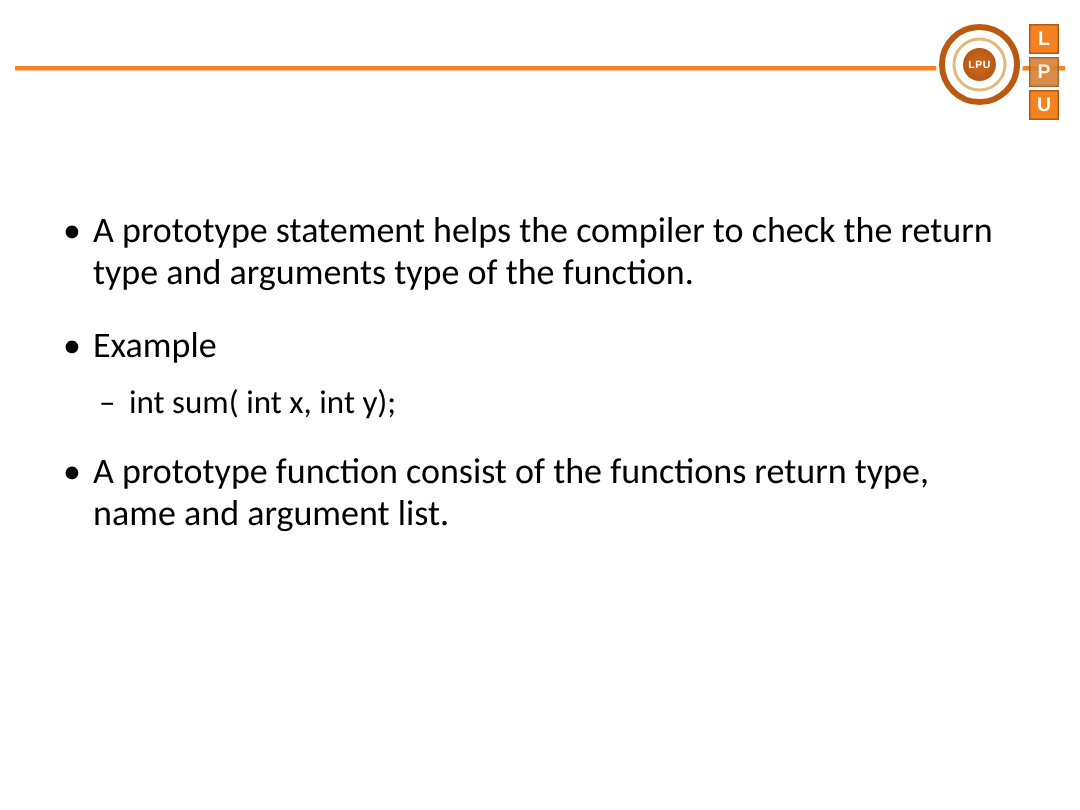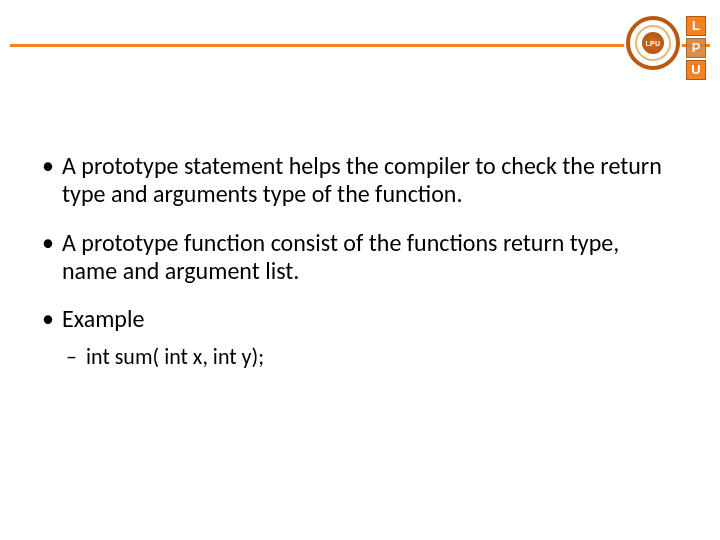--- a/index.html
+++ b/index.html
@@ -15,21 +15,21 @@
   .logo-seal::before { content:""; position:absolute; inset:5px; border-radius:50%; border:2px solid #e2b97a; }
   .logo-seal .inner { position:absolute; inset:12px; border-radius:50%; background: radial-gradient(circle, #d06c1e 0%, #aa4f11 100%); display:flex; align-items:center; justify-content:center; }
   .logo-seal .inner span { font: bold 7px Arial; color:#fff; letter-spacing:0.3px; }
   .logo-sq-col { display:flex; flex-direction:column; gap:2px; }
   .logo-sq { width: 20px; height: 20px; background:#f58220; border:1px solid #b35a10; color:#fff; font: bold 13px/18px Arial; text-align:center; }
   .logo-sq.gray { filter: grayscale(0.2) brightness(0.96); opacity:0.9; }
 
   .title { position: absolute; top: 60px; left: 0; right: 0; text-align: center; font-size: 32px; font-weight: 400; }
   .content { position: absolute; top: 140px; left: 40px; right: 50px; font-size: 24px; line-height: 1.18; }
   ul.bullets { list-style: none; }
-  ul.bullets > li { position: relative; padding-left: 22px; margin-bottom: 20px; margin-top: 12px; }
+  ul.bullets > li { position: relative; padding-left: 22px; margin-bottom: 20px; }
   ul.bullets > li::before { content: "•"; position: absolute; left: 2px; top: 0; font-size: 24px; }
   ul.sub { list-style: none; margin-top: 10px; }
   ul.sub > li { position: relative; padding-left: 24px; font-size: 22px; }
   ul.sub > li::before { content: "–"; position: absolute; left: 4px; top: 0; }
 </style>
 </head>
 <body>
 
 <div class="slide">
 
@@ -49,26 +49,26 @@
     </div>
   </div>
 
 
   <div class="content">
     <ul class="bullets">
       <li>
         <span>A prototype statement helps the compiler to check the return type and arguments type of the function.</span>
       </li>
       <li>
-        <span>A prototype function consist of the functions return type, name and argument list.</span>
-      </li>
-      <li>
         <span>Example</span>
         <ul class="sub">
           <li>
             <span>int sum( int  x, int  y);</span>
           </li>
         </ul>
       </li>
+      <li>
+        <span>A prototype function consist of the functions return type, name and argument list.</span>
+      </li>
     </ul>
   </div>
 
 </div>
 
 </body></html>

